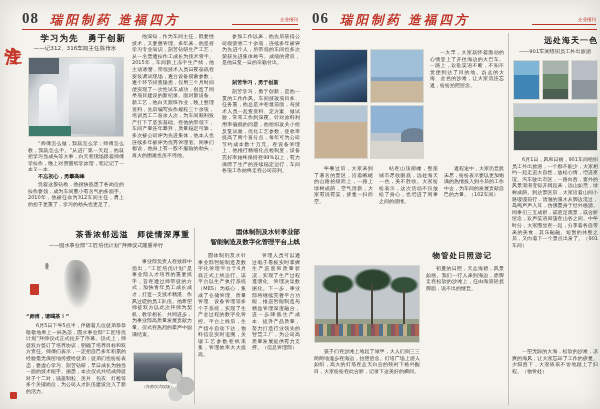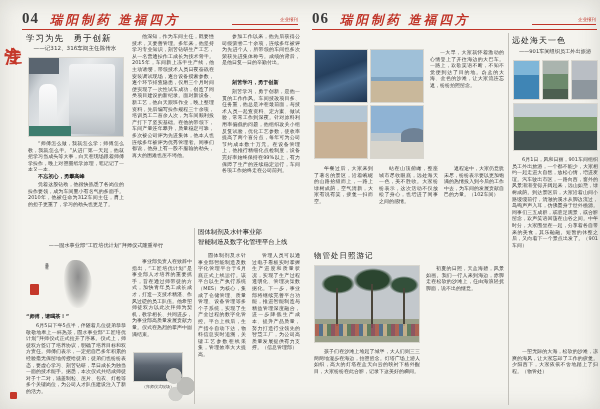--- a/index.html
+++ b/index.html
@@ -7,39 +7,39 @@
           box-shadow:inset 0 0 22px rgba(90,90,80,.18);
           font-family:"DejaVu Sans",sans-serif;}
   .abs{position:absolute;}
   .pgnum{font-family:"Liberation Serif",serif;font-weight:bold;font-size:15px;color:#3c3c3c;letter-spacing:1px;}
   .brand{font-family:"Liberation Serif",serif;font-weight:bold;font-style:italic;font-size:12.5px;
          color:#c03428;letter-spacing:3px;white-space:nowrap;}
   .edition{font-size:4.5px;color:#c03428;border-bottom:1px solid #c03428;padding-bottom:2px;
            text-align:right;white-space:nowrap;overflow:hidden;}
   .redrule{height:1px;background:#c03428;}
   .vrule{width:1px;background:#c2c0ba;}
-  .h1{font-family:"Liberation Serif",serif;font-weight:normal;color:#1c1c1c;text-align:left;letter-spacing:1px;}
+  .h1{font-family:"Liberation Serif",serif;font-weight:bold;color:#1c1c1c;text-align:right;letter-spacing:1px;}
   .sub{text-align:center;color:#3a3a3a;white-space:nowrap;overflow:hidden;}
   .bd{font-size:5px;line-height:6.6px;color:#3d3d3d;text-align:justify;overflow:hidden;text-indent:10px;}
   .subhead{font-size:5.2px;font-weight:bold;color:#222;text-indent:10px;overflow:hidden;white-space:nowrap;}
   .quote{font-size:5.2px;font-weight:bold;color:#222;overflow:hidden;white-space:nowrap;}
   .caption{font-size:4px;color:#555;text-align:center;overflow:hidden;white-space:nowrap;}
   .photo{overflow:hidden;border:1px solid #d8d6cf;box-sizing:border-box;background:#cfd2d5;}
   .vertical{writing-mode:vertical-rl;text-orientation:upright;}
   .calli{font-family:"Liberation Serif",serif;font-weight:bold;color:#c5382a;font-size:17px;
          line-height:18px;transform:rotate(-4deg);}
   .sealtxt{font-size:3.5px;color:#6a6a6a;line-height:5px;letter-spacing:1px;}
 </style>
 </head>
 <body>
 
 <div id="canvas">
 
   <div class="abs" style="left:0;top:0;width:302px;height:409px;">
-    <span class="abs pgnum" style="left:22px;top:10px;">04</span>
+    <span class="abs pgnum" style="left:22px;top:10px;">08</span>
     <span class="abs brand" style="left:50px;top:12px;">瑞阳制药  造福四方</span>
     <div class="abs edition" style="left:232px;top:17px;width:66px;">企业报刊</div>
     <div class="abs redrule" style="left:22px;top:29px;width:278px;"></div>
 
     <div class="abs calli vertical" style="left:4px;top:33px;height:60px;">专注</div>
 
     <div class="abs h1" style="left:26px;top:33px;width:100px;font-size:8.5px;">学习为先　勇于创新</div>
     <div class="abs sub" style="left:20px;top:45px;width:110px;font-size:5.6px;">——记312、316车间主任陈传水</div>
 
     <div class="abs photo" style="left:28px;top:57px;width:96px;height:80px;background:linear-gradient(120deg,#8a939b 0%,#cfd4d8 18%,#e9ebec 45%,#c4cacf 75%,#aeb6bc 100%);">
@@ -50,20 +50,21 @@
     </div>
 
     <div class="abs bd" style="left:28px;top:140px;width:96px;height:31px;">“师傅怎么做，我就怎么学；师傅怎么教，我就怎么干。”从进厂第一天起，他就把学习当成头等大事，白天在现场跟着师傅学操作，晚上对照图纸学原理，笔记记了一本又一本。</div>
     <div class="abs subhead" style="left:28px;top:173px;width:96px;">不忘初心，勇攀高峰</div>
     <div class="abs bd" style="left:28px;top:181px;width:96px;height:44px;">凭着这股钻劲，他很快熟悉了各岗位的操作要领，成为车间里小有名气的多面手。2010年，他被任命为312车间主任，肩上的担子更重了，学习的劲头也更足了。</div>
     <div class="abs bd" style="left:132px;top:33px;width:82px;height:192px;">他深知，作为车间主任，既要懂技术，又要善管理。多年来，他坚持学习专业知识，刻苦钻研生产工艺，从一名普通操作工成长为技术骨干。2015年，车间新上冻干生产线，他主动请缨，带领技术人员日夜奋战在安装调试现场，逐台设备摸索参数，逐个环节排查隐患，仅用三个月时间便实现了一次性试车成功，创造了同类项目建设的新纪录。面对新设备、新工艺，他白天跟班作业，晚上整理资料，先后编写操作规程三十余项，培训员工二百余人次，为车间顺利投产打下了坚实基础。在他的带领下，车间产量连年攀升，质量稳定可靠，多次被公司评为先进集体，他本人也连续多年被评为优秀管理者。同事们都说，他身上有一股不服输的劲头，再大的困难也压不垮他。</div>
     <div class="abs bd" style="left:222px;top:33px;width:78px;height:44px;">参加工作以来，他先后获得公司级荣誉二十余项，连续多年被评为先进个人，所带领的车间也多次荣获先进集体称号。成绩的背后，是他日复一日的辛勤付出。</div>
     <div class="abs subhead" style="left:222px;top:79px;width:78px;">刻苦学习，勇于创新</div>
     <div class="abs bd" style="left:222px;top:88px;width:78px;height:137px;">刻苦学习，勇于创新，是他一贯的工作作风。车间技改项目多、任务重，他总是冲在最前面，与技术人员一起查资料、定方案、做试验，常常工作到深夜。针对原料利用率偏低的问题，他组织攻关小组反复试验，优化工艺参数，使收率提高了两个百分点，每年可为公司节约成本数十万元。在设备管理上，他推行精细化点检制度，设备完好率始终保持在99%以上，有力保障了生产的连续稳定运行，车间各项工作始终走在公司前列。</div>
 
+    <div class="abs h1" style="left:25px;top:229px;width:165px;font-size:7.8px;">茶香浓郁远溢　师徒情深厚重</div>
     <div class="abs sub" style="left:20px;top:242px;width:172px;font-size:5.2px;">——固水事业部“工匠培优计划”拜师仪式隆重举行</div>
 
     <div class="abs" style="left:28px;top:258px;width:68px;height:52px;">
       <div class="abs" style="left:2px;top:26px;width:9px;height:11px;background:#c5382a;border-radius:1px;"></div>
       <div class="abs sealtxt vertical" style="left:16px;top:2px;height:46px;">尊师重道</div>
       <div class="abs" style="left:36px;top:2px;width:28px;height:48px;background:radial-gradient(ellipse at 50% 35%,#8d8d8d 0%,#b9b9b6 45%,rgba(244,243,238,0) 75%);border-radius:40% 60% 50% 50%;"></div>
     </div>
 
     <div class="abs quote" style="left:26px;top:313px;width:100px;">“师傅，请喝茶！”</div>
     <div class="abs bd" style="left:26px;top:322px;width:100px;height:84px;">6月5日下午5点半，伴随着几位徒弟恭恭敬敬地奉上一杯热茶，固水事业部“工匠培优计划”拜师仪式正式拉开了序幕。仪式上，师徒双方签订了培养协议，明确了培养目标和双方责任。师傅们表示，一定把自己多年积累的经验毫无保留地传授给徒弟；徒弟们也纷纷表态，要虚心学习、刻苦钻研，早日成长为独当一面的技术能手。据悉，本次仪式共结成师徒对子十二对，涵盖制粒、压片、包衣、灯检等多个关键岗位，为公司人才队伍建设注入了新的活力。</div>

